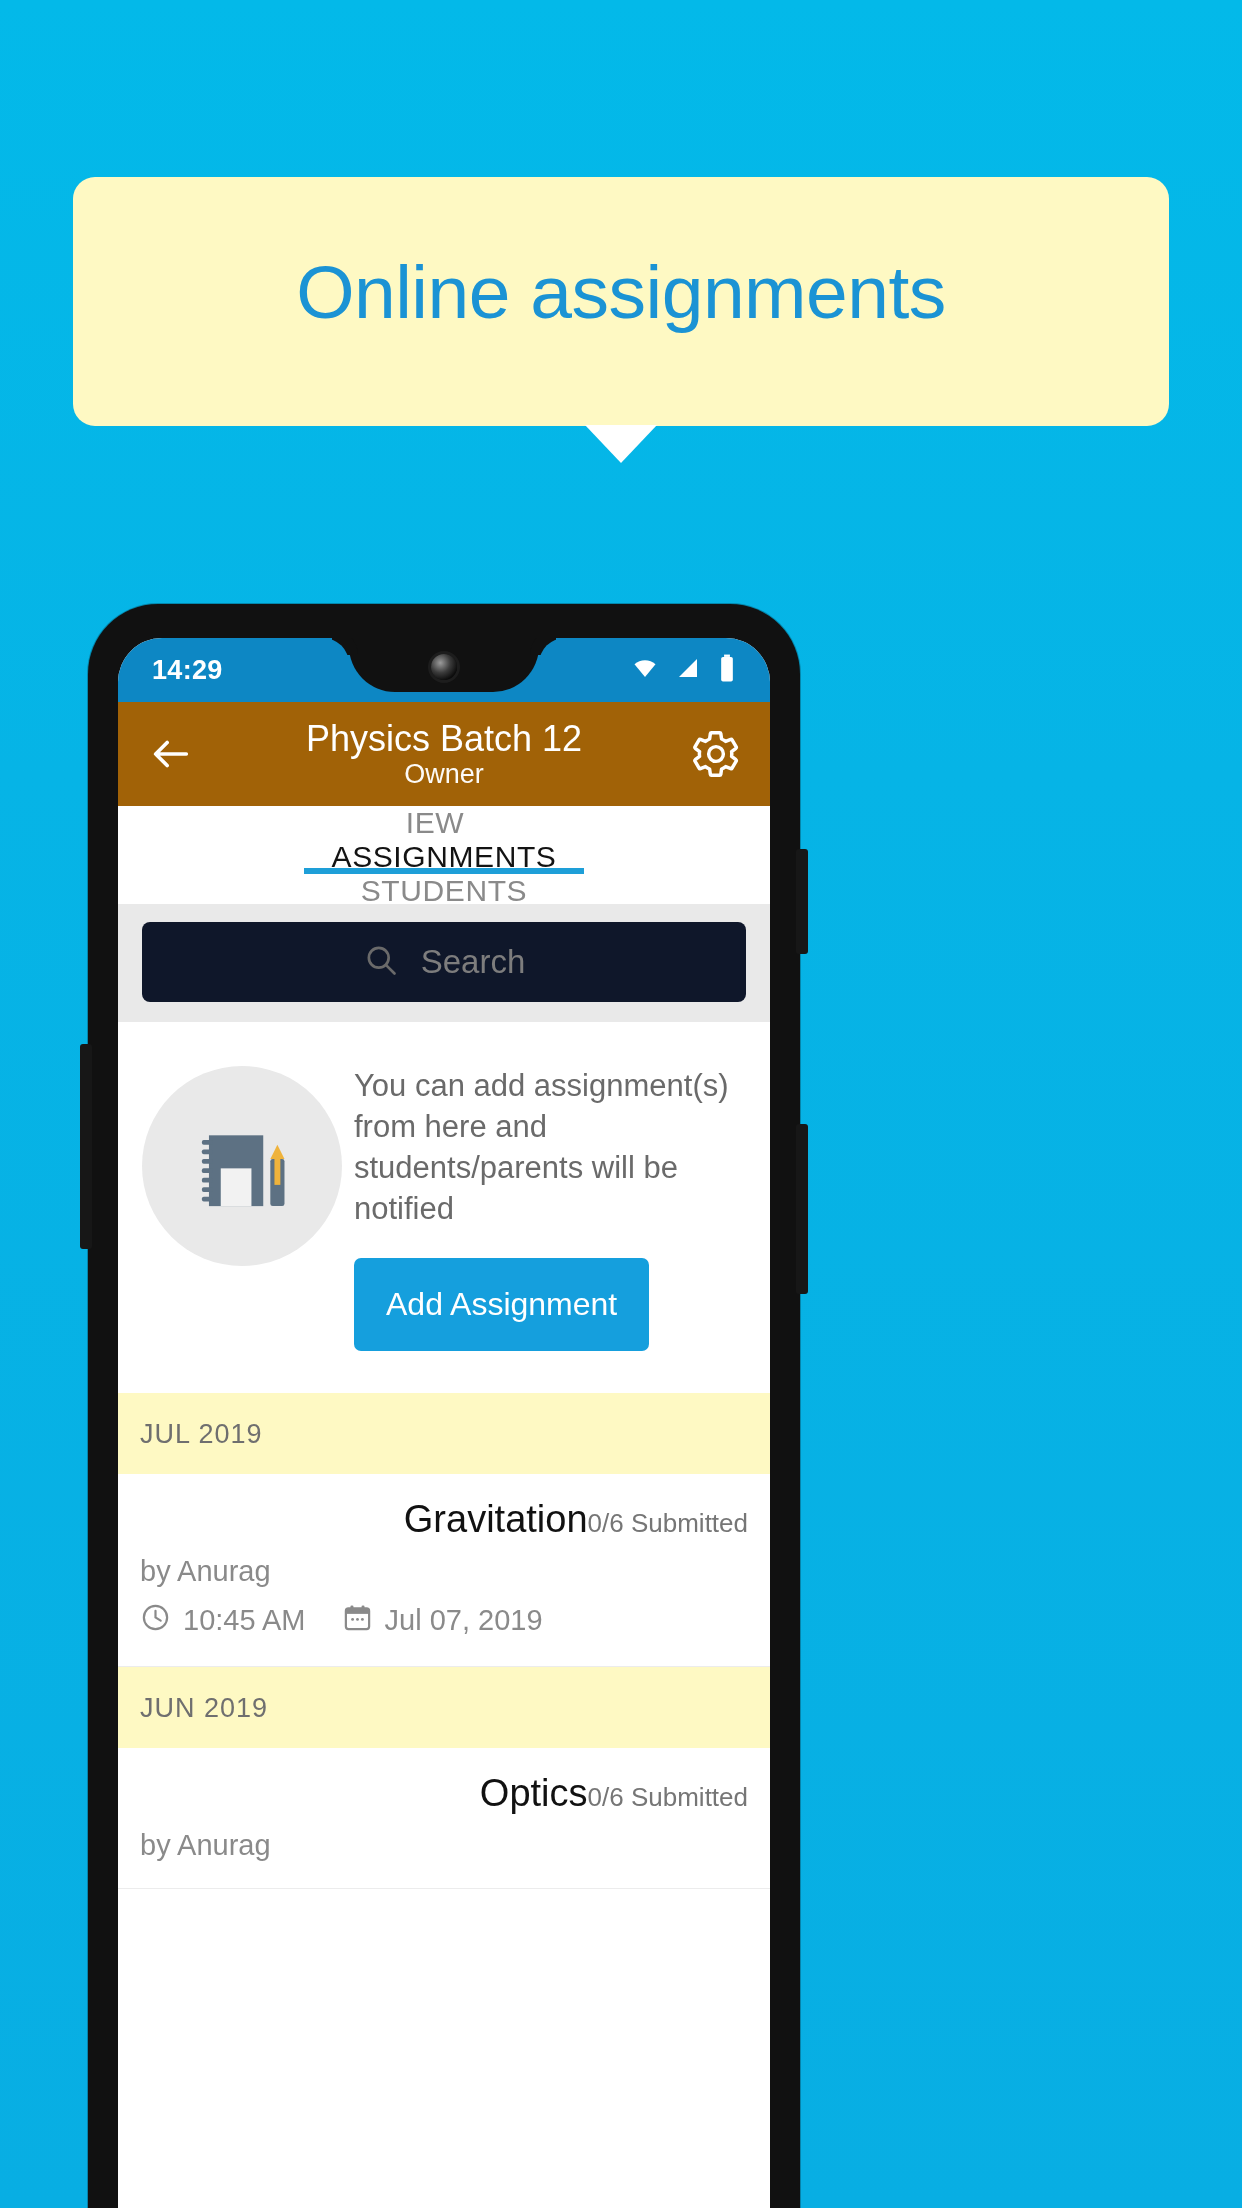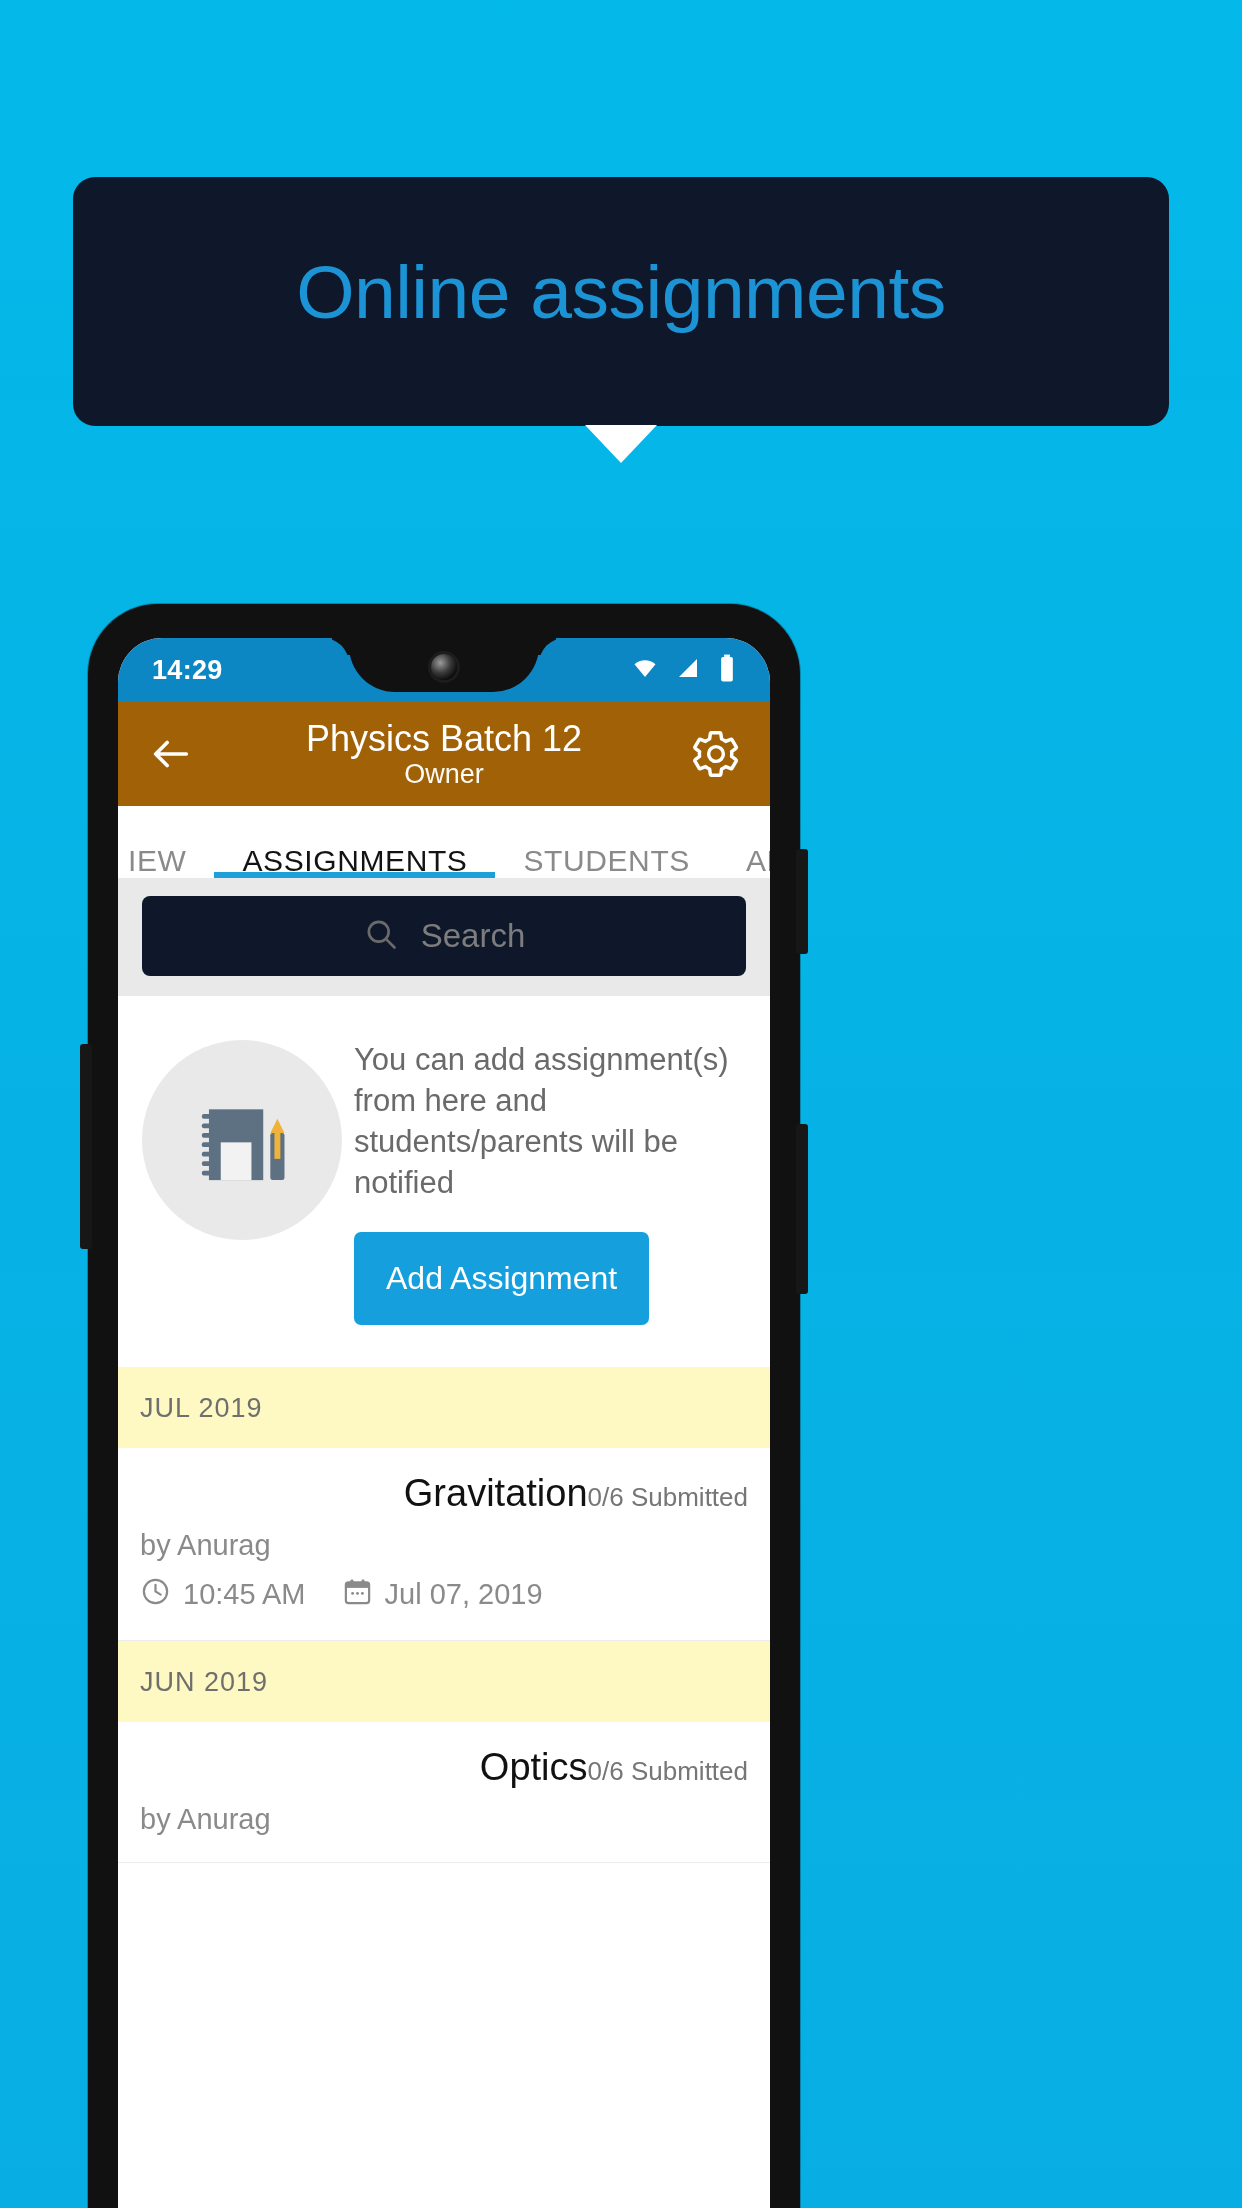--- a/index.html
+++ b/index.html
@@ -6,21 +6,21 @@
   html,body { width:1242px; height:2208px; }
   body {
     font-family:"Liberation Sans", sans-serif;
     background:linear-gradient(180deg,#03b9e9 0%,#06b4e6 35%,#08aee3 100%);
     position:relative; overflow:hidden;
   }
 
   
   .bubble{
     position:absolute; left:73px; top:177px; width:1096px; height:249px;
-    background:#0f172a; border-radius:22px;
+    background:#fef9c3; border-radius:22px;
     display:flex; flex-direction:column; align-items:center; justify-content:center;
   }
   .bubble-title{
     color:#1b93d4; font-size:75px; font-weight:400; letter-spacing:-0.5px;
     line-height:1.1; margin-bottom:18px; white-space:nowrap;
   }
   .bubble-sub{
     color:#6f6f6f; font-size:37px; font-weight:400; white-space:nowrap;
   }
   .bubble-tail{
@@ -84,22 +84,22 @@
     display:flex; flex-direction:column; align-items:center; justify-content:center;
     pointer-events:none;
   }
   .appbar-title{ color:#ffffff; font-size:36px; font-weight:400; line-height:1.15; }
   .appbar-sub{ color:#ffffff; font-size:27px; font-weight:400; opacity:.97; }
   .back-arrow{ width:46px; height:46px; position:relative; z-index:3; }
   .gear{ position:absolute; right:28px; top:50%; transform:translateY(-50%); width:52px; height:52px; z-index:3;}
 
   
   .tabs{
-    height:72px; background:#ffffff; display:flex; align-items:flex-end;
-    position:relative; overflow:hidden;
+    height:98px; background:#ffffff; display:flex; align-items:center;
+    position:relative; overflow:hidden;flex-direction:column;
   }
   .tab{
     display:flex; align-items:center; justify-content:center;
     font-size:30px; color:#8a8a8a; letter-spacing:.6px; white-space:nowrap;
     padding:0 28px; position:relative;
   }
   .tab.active{ color:#131313; font-weight:400; }
   .tab.active::after{
     content:""; position:absolute; left:0; right:0; bottom:0;
     height:6px; background:#1e9fd8;

